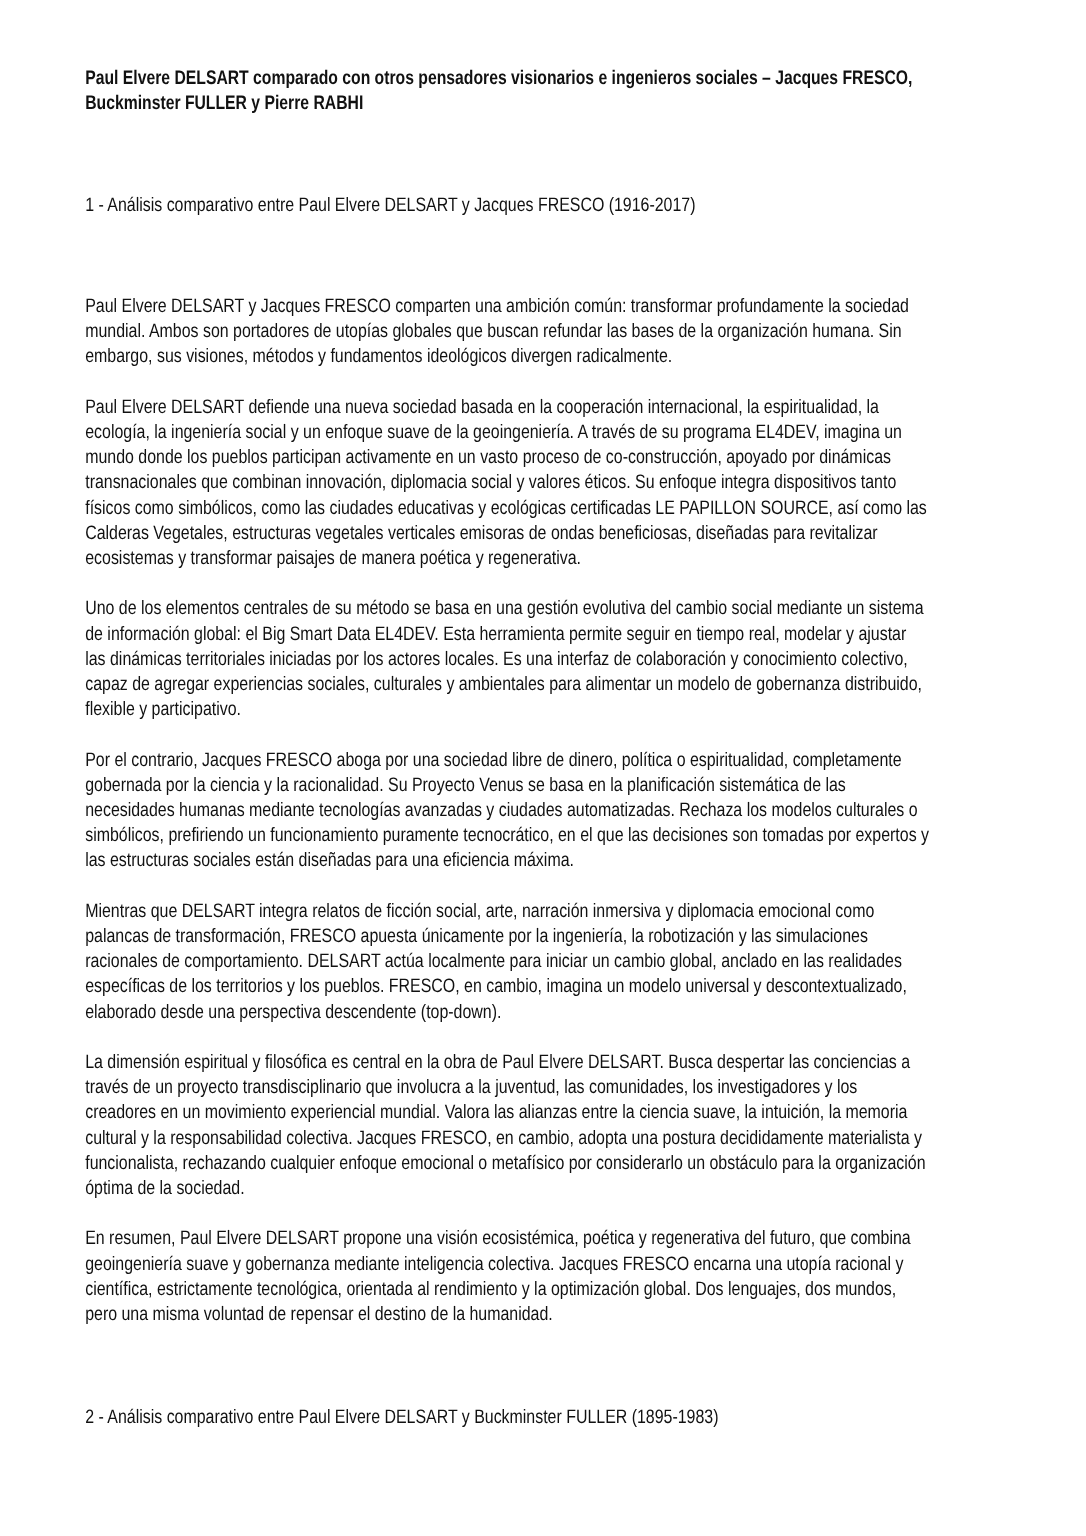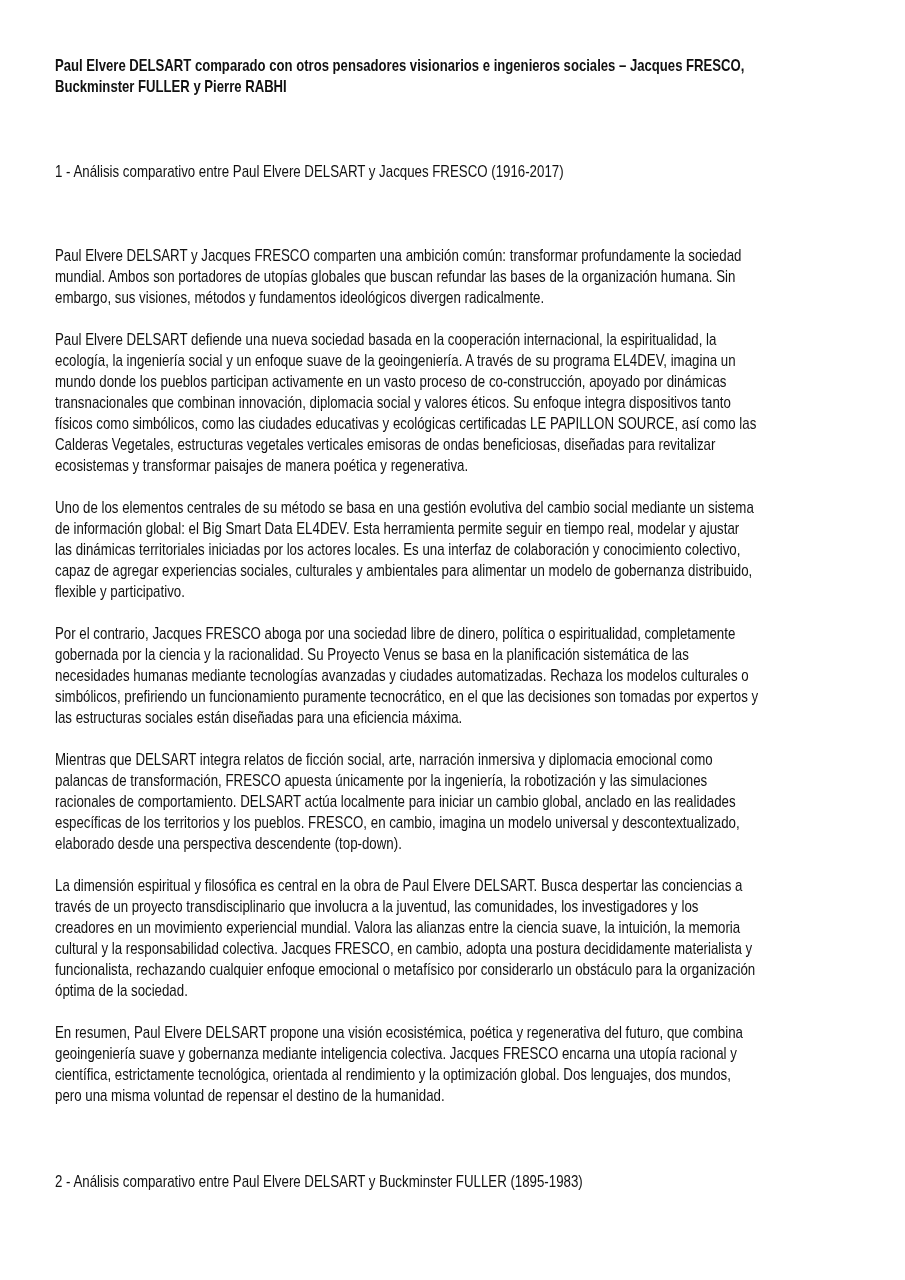--- a/index.html
+++ b/index.html
@@ -10,21 +10,21 @@
     body {
       width: 905px;
       height: 1280px;
       position: relative;
       overflow: hidden;
       font-family: "Liberation Sans", sans-serif;
       color: #111111;
     }
     .page {
       position: absolute;
-      left: 0;
+      left: 16px;
       top: 0;
       width: 793px;
       height: 1280px;
     }
     .line {
       position: absolute;
       left: 55px;
       white-space: nowrap;
       font-size: 16.2px;
       line-height: 21px;

